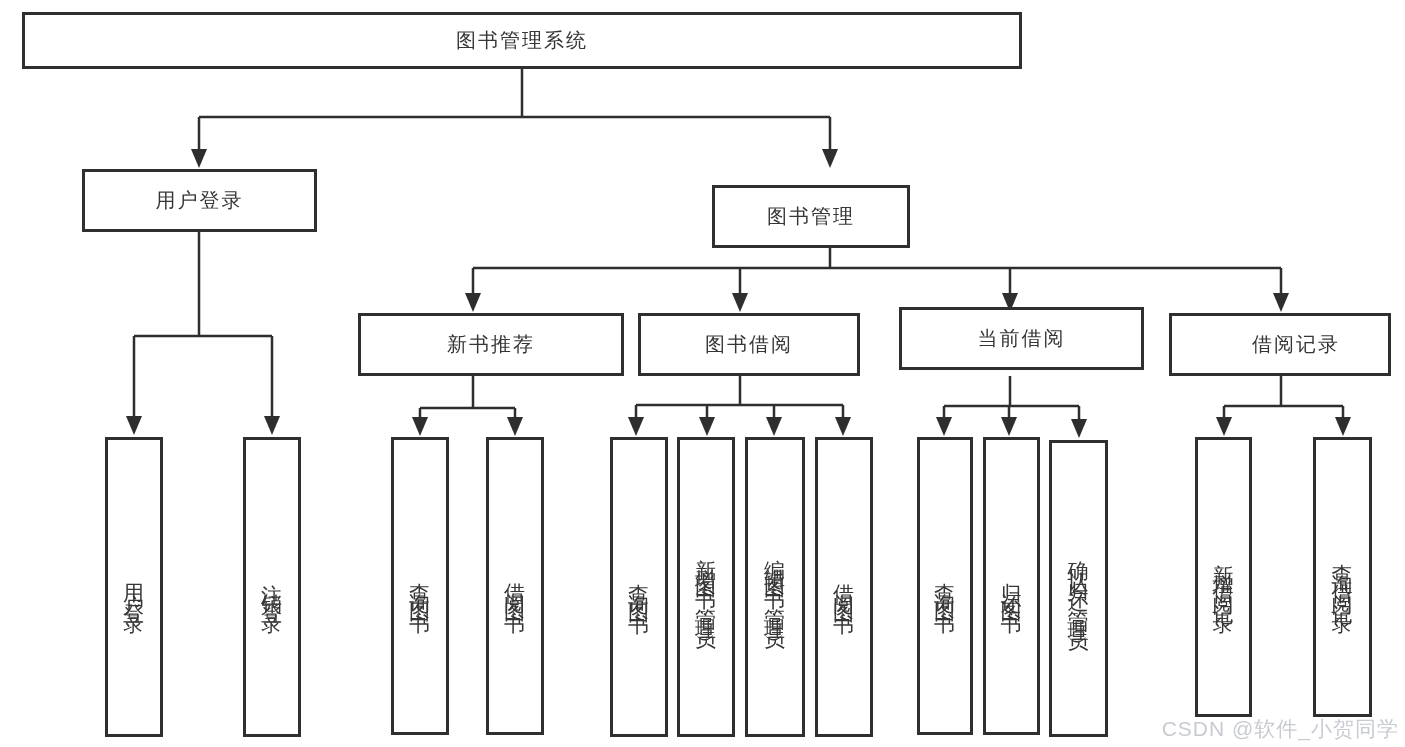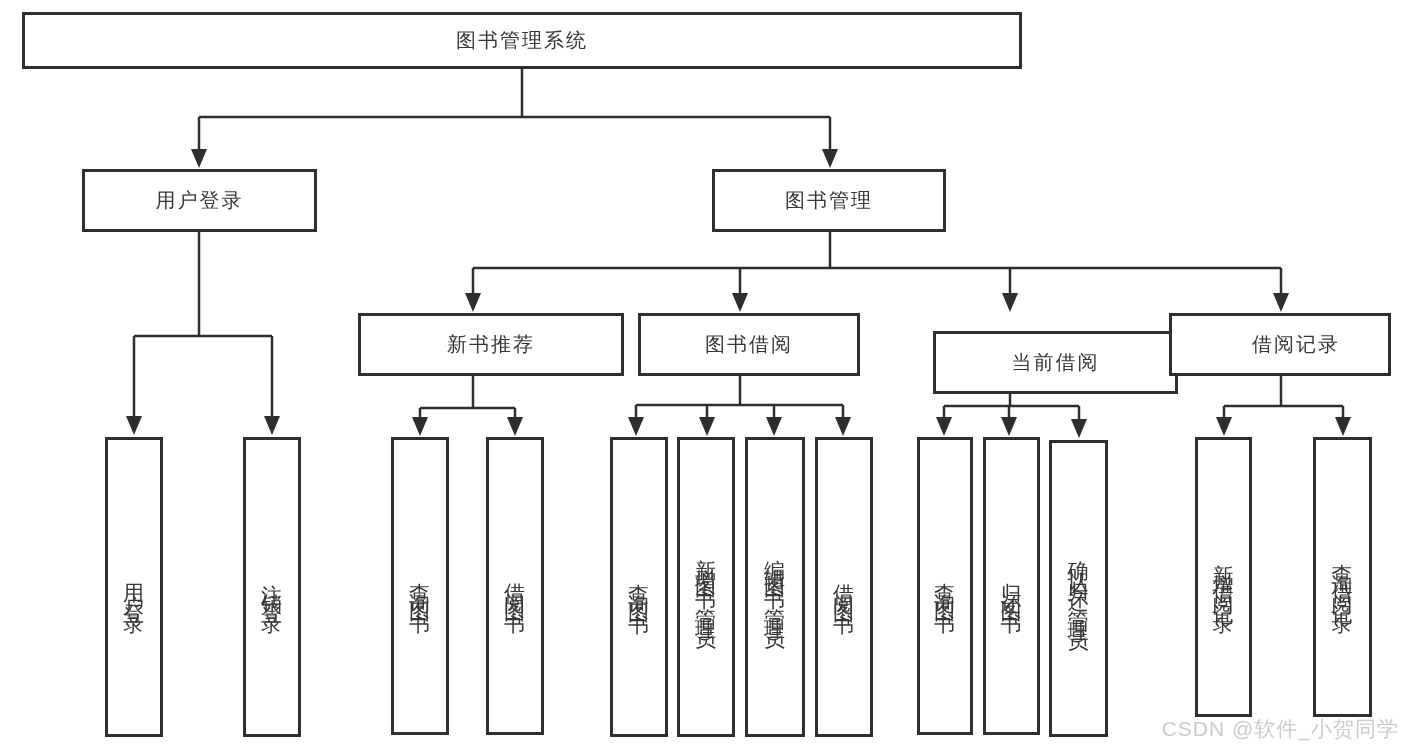--- a/index.html
+++ b/index.html
@@ -63,25 +63,25 @@
     <polygon points="1071,419 1087,419 1079,438"></polygon>
 
     <path d="M1281,376 V406 M1224,406 H1343 M1224,406 V424 M1343,406 V424"></path>
     <polygon points="1216,417 1232,417 1224,436"></polygon>
     <polygon points="1335,417 1351,417 1343,436"></polygon>
   </svg>
 
   <div class="node h" style="left:22px;top:12px;width:1000px;height:57px;">图书管理系统</div>
 
   <div class="node h" style="left:82px;top:169px;width:235px;height:63px;">用户登录</div>
-  <div class="node h" style="left:712px;top:169px;width:234px;height:63px;">图书管理</div>
+  <div class="node h" style="left:712px;top:185px;width:198px;height:63px;">图书管理</div>
 
   <div class="node h" style="left:358px;top:313px;width:266px;height:63px;">新书推荐</div>
   <div class="node h" style="left:638px;top:313px;width:222px;height:63px;">图书借阅</div>
-  <div class="node h" style="left:899px;top:331px;width:245px;height:63px;margin-left:34px;">当前借阅</div>
+  <div class="node h" style="left:899px;top:307px;width:245px;height:63px;">当前借阅</div>
   <div class="node h" style="left:1169px;top:313px;width:222px;height:63px;padding-left:32px;">借阅记录</div>
 
   <div class="node v" style="left:105px;top:437px;width:58px;height:300px;">用户登录</div>
   <div class="node v" style="left:243px;top:437px;width:58px;height:300px;">注销登录</div>
 
   <div class="node v" style="left:391px;top:437px;width:58px;height:298px;">查询图书</div>
   <div class="node v" style="left:486px;top:437px;width:58px;height:298px;">借阅图书</div>
 
   <div class="node v" style="left:610px;top:437px;width:58px;height:300px;">查询图书</div>
   <div class="node v" style="left:677px;top:437px;width:58px;height:300px;">新增图书（管理员）</div>

